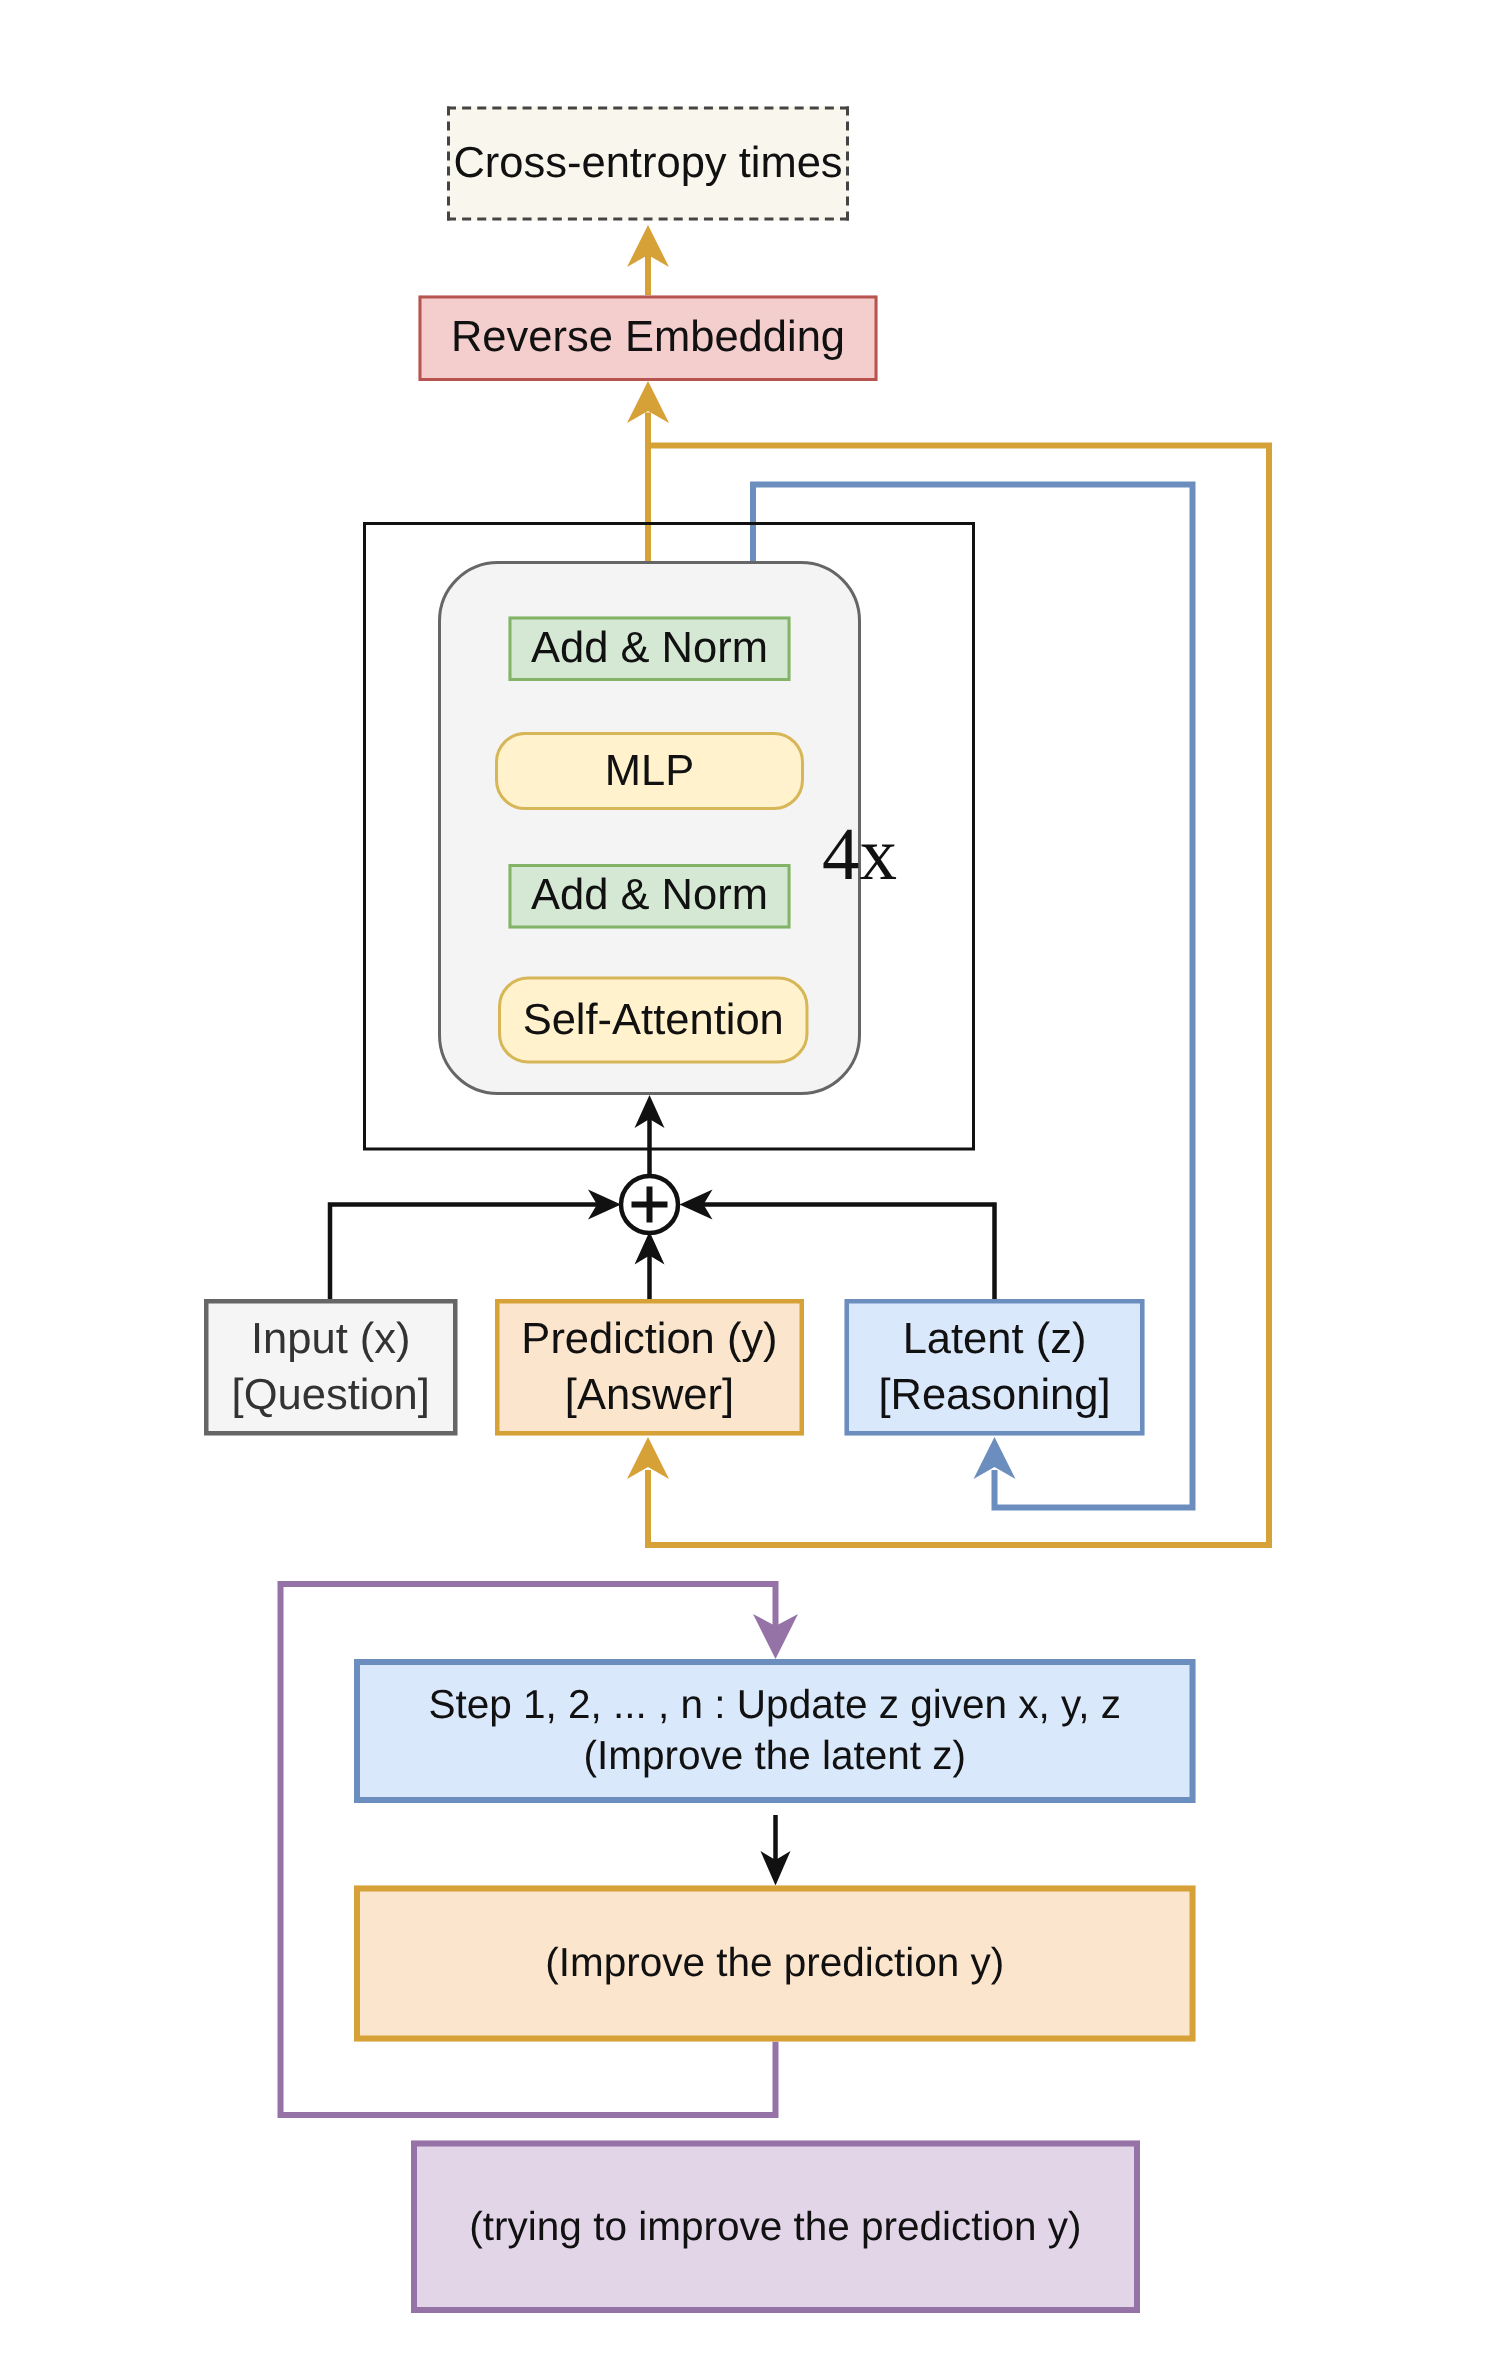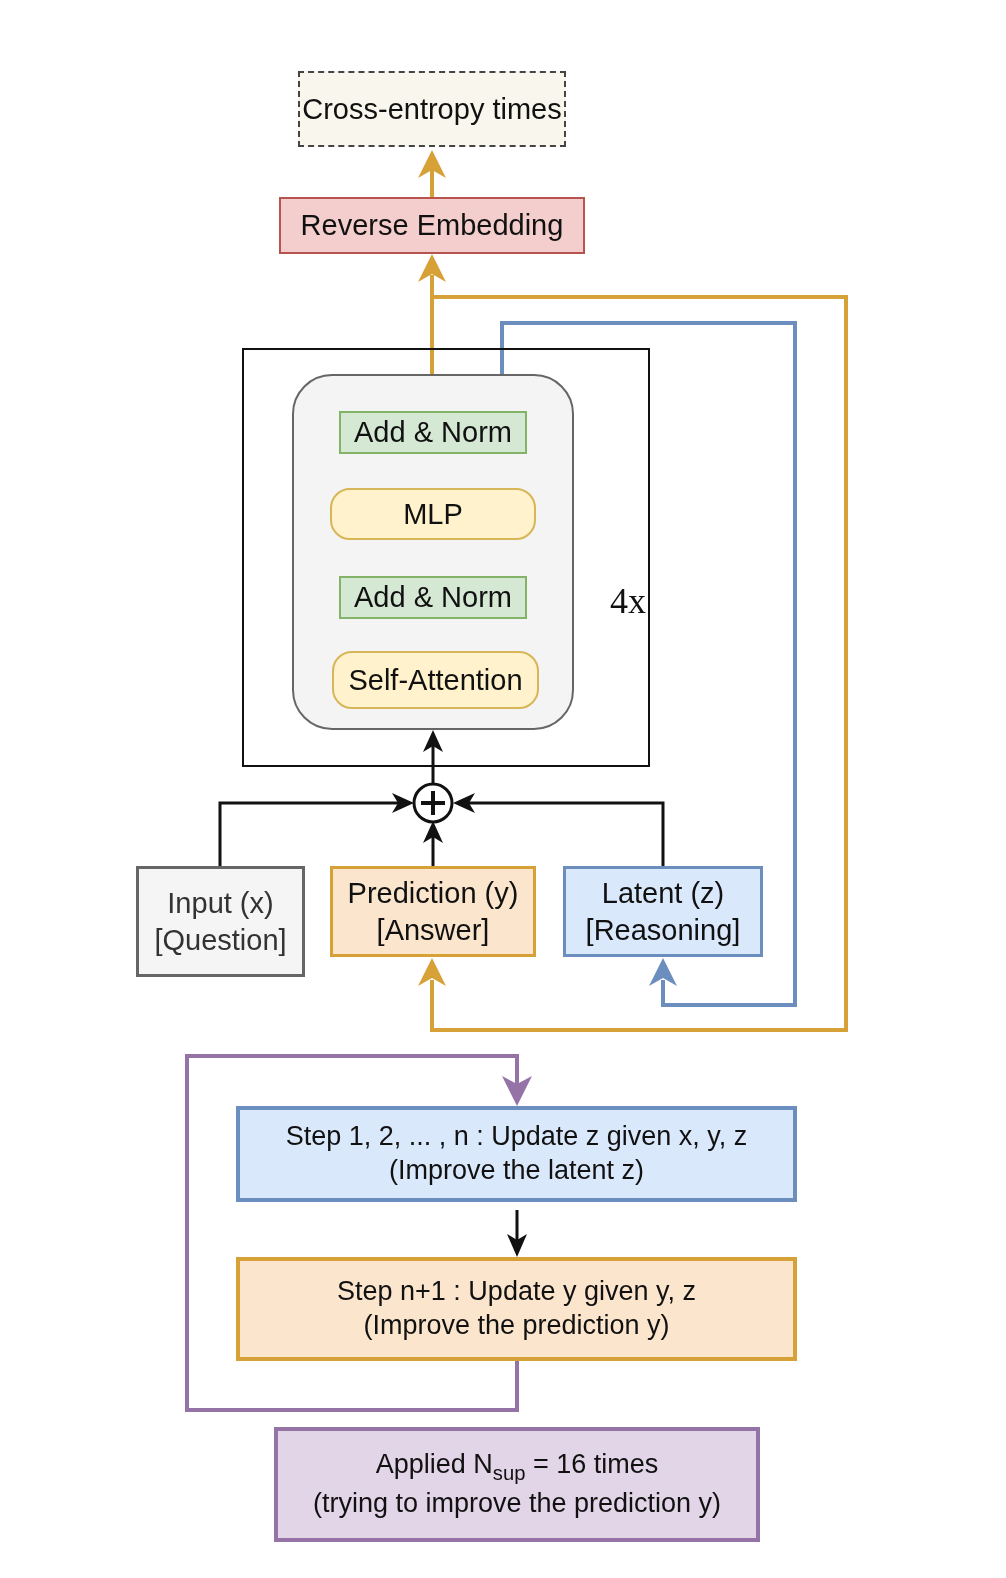--- a/index.html
+++ b/index.html
@@ -15,22 +15,22 @@
             border:2px solid #b85450; font-size:29px; }
   #outer { left:242px; top:348px; width:408px; height:419px; border:2px solid #111; background:transparent; }
   #inner { left:292px; top:374px; width:282px; height:356px; background:#f4f4f4;
            border:2px solid #666; border-radius:40px; }
   .green { background:#d5e8d4; border:2px solid #82b366; font-size:29px; }
   .yellow { background:#fff2cc; border:2px solid #d6b656; border-radius:20px; font-size:29px; }
   #addnorm2 { left:339px; top:411px; width:188px; height:43px; }
   #mlp { left:330px; top:488px; width:206px; height:52px; }
   #addnorm1 { left:339px; top:576px; width:188px; height:43px; }
   #selfatt { left:332px; top:651px; width:207px; height:58px; }
-  #times { position:absolute; left:610px; top:540px; font-family:"Liberation Serif", serif; font-size:36px;margin-top:40px; }
-  #inputx { left:136px; top:866px; width:169px; height:111px; background:#f5f5f5;
+  #times { position:absolute; left:548px; top:540px; font-family:"Liberation Serif", serif; font-size:50px; }
+  #inputx { left:136px; top:866px; width:169px; height:91px; background:#f5f5f5;
             border:3px solid #666; color:#333; font-size:29px; }
   #predy { left:330px; top:866px; width:206px; height:91px; background:#fce5cd;
            border:3px solid #d6a136; font-size:29px; }
   #latz { left:563px; top:866px; width:200px; height:91px; background:#dae8fc;
           border:3px solid #6c8ebf; font-size:29px;text-align:right; }
   #step1 { left:236px; top:1106px; width:561px; height:96px; background:#dae8fc;
            border:4px solid #6c8ebf; font-size:27px; }
   #stepn { left:236px; top:1257px; width:561px; height:104px; background:#fce5cd;
            border:4px solid #d6a136; font-size:27px; }
   #applied { left:274px; top:1427px; width:486px; height:115px; background:#e1d5e7;
@@ -151,19 +151,17 @@
 <div class="box" id="latz">
   <span class="t">Latent (z)</span>
   <span class="t">[Reasoning]</span>
 </div>
 
 <div class="box" id="step1">
   <span class="t">Step 1, 2, ... , n : Update z given x, y, z</span>
   <span class="t">(Improve the latent z)</span>
 </div>
 <div class="box" id="stepn">
-  <span class="t">Step n+1 : Update y given y, z</span>
   <span class="t">(Improve the prediction y)</span>
 </div>
 <div class="box" id="applied">
-  <span class="t"><span>Applied N</span><sub>sup</sub><span> = 16 times</span></span>
   <span class="t">(trying to improve the prediction y)</span>
 </div>
 
 </body></html>

